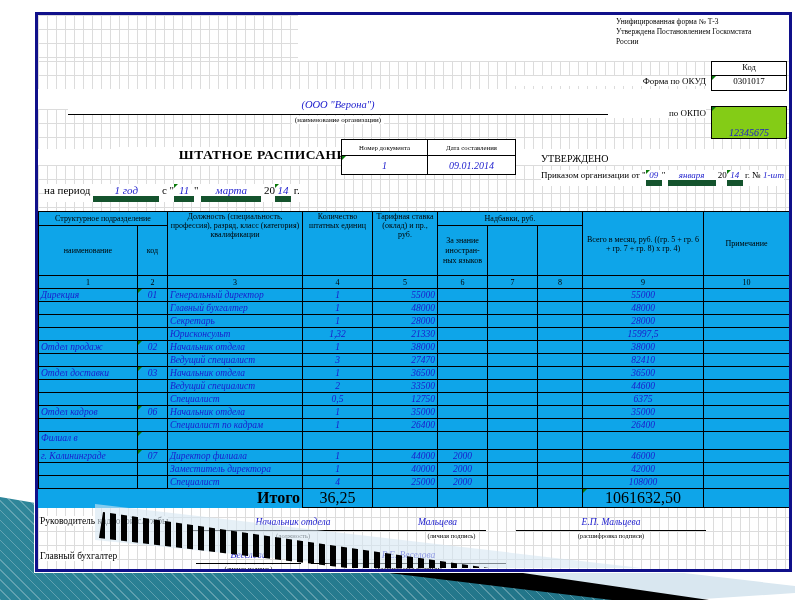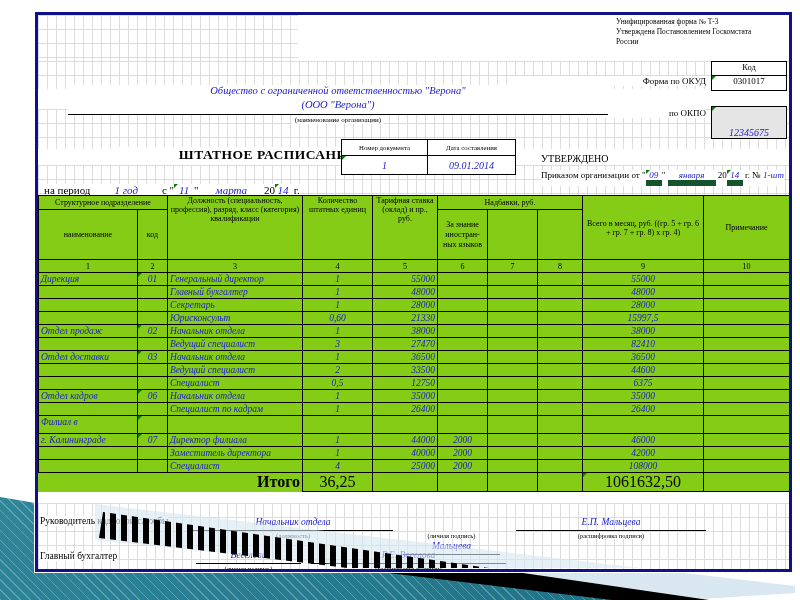--- a/index.html
+++ b/index.html
@@ -37,21 +37,21 @@
 
   .form-info { position:absolute; left:578px; top:2px; width:170px; font-size:7.5px; line-height:1.35; background:#fff; }
 
   .kod-cell  { position:absolute; left:673px; top:46px; width:74px; height:13px; border:1px solid #000;
                text-align:center; font-size:8.5px; background:#fff; }
   .okud-label{ position:absolute; left:470px; top:61px; width:198px; text-align:right; font-size:9px; background:#fff; }
   .okud-cell { position:absolute; left:673px; top:60px; width:74px; height:14px; border:1px solid #000;
                text-align:center; font-size:9px; background:#fff; }
   .okpo-label{ position:absolute; left:540px; top:93px; width:128px; text-align:right; font-size:9px; background:#fff; }
   .okpo-cell { position:absolute; left:673px; top:75px; width:74px; height:31px; border:1px solid #000;
-               background:#e5e5e5; font-size:10px; display:flex; align-items:flex-end; justify-content:center; }
+               background:#84cc16; font-size:10px; display:flex; align-items:flex-end; justify-content:center; }
 
   .org-line1 { position:absolute; left:30px; top:70px; width:540px; text-align:center; font-size:10.5px; }
   .org-line2 { position:absolute; left:30px; top:84px; width:540px; height:15px; text-align:center;
                font-size:10.5px; border-bottom:1px solid #000; }
   .org-cap   { position:absolute; left:30px; top:101px; width:540px; text-align:center; font-size:7px; }
   .org-cap span { background:#fff; padding:0 3px; }
 
   .title { position:absolute; left:80px; top:132px; width:300px; text-align:center;
            font-size:13.5px; font-weight:bold; background:#fff; letter-spacing:.5px; }
 
@@ -62,22 +62,22 @@
 
   .approved  { position:absolute; left:503px; top:138px; width:260px; font-size:10px; white-space:nowrap; }
   .approved .row { margin-bottom:18px; background:#fff; display:inline-block; }
   .appr2, .appr3 { position:absolute; white-space:nowrap; background:#fff; font-size:9px; }
   .appr2 { left:503px; top:155px; }
   .appr3 { left:503px; top:171px; }
 
   .period { position:absolute; left:6px; top:169px; font-size:11px; white-space:nowrap; background:#fff; }
 
   
-  .staff-table { position:absolute; left:0; top:180px; width:751px; border-collapse:collapse; table-layout:fixed;
-                 background:#84cc16;padding-left:16px; }
+  .staff-table { position:absolute; left:0; top:196px; width:751px; border-collapse:collapse; table-layout:fixed;
+                 background:#0ea5e9;padding-left:16px; }
   .staff-table th, .staff-table td { border:1px solid #000; overflow:hidden; padding:0 2px; }
   .staff-table th { font-weight:normal; font-size:8px; text-align:center; }
   .h1 th { height:13px; }
   .h2 th { height:49px; vertical-align:middle; }
   .th-pos, .th-count, .th-rate { vertical-align:top; padding-top:2px; }
   .th-b1 { text-align:left; vertical-align:top; padding-top:1px; white-space:normal; line-height:1.25; }
   .nums td { height:12px; font-size:8px; text-align:center; color:#000; font-style:normal; }
   .staff-table tbody td { height:12px; line-height:12px; font-size:9.5px; color:#1a1acc; font-style:italic; white-space:nowrap; }
   .staff-table tr.tall td { height:17px; vertical-align:top; border-bottom:none; }
   .c1 { text-align:left; } .c2 { text-align:center; } .c3 { text-align:left; }
@@ -126,21 +126,20 @@
     </div>
 
     <div class="kod-cell">Код</div>
     <div class="okud-label">Форма по ОКУД</div>
     <div class="okud-cell gc">0301017</div>
     <div class="okpo-label">по ОКПО</div>
     <div class="okpo-cell gc">
       <span class="blue">12345675</span>
     </div>
 
-    <div class="org-line1 blue whitebg">Общество с ограниченной ответственностью "Верона"</div>
     <div class="org-line2 blue whitebg">(ООО "Верона")</div>
     <div class="org-cap"><span>(наименование организации)</span></div>
 
     <div class="title">ШТАТНОЕ РАСПИСАНИЕ</div>
     <table class="docnum">
       <colgroup>
           <col style="width:86px">
           <col style="width:88px">
         </colgroup>
       <tbody>
@@ -253,21 +252,21 @@
             <td class="c6"></td>
             <td class="c7"></td>
             <td class="c8"></td>
             <td class="c9">28000</td>
             <td class="c10"></td>
           </tr>
           <tr>
             <td class="c1"></td>
             <td class="c2"></td>
             <td class="c3">Юрисконсульт</td>
-            <td class="c4">0,60</td>
+            <td class="c4">1,32</td>
             <td class="c5">21330</td>
             <td class="c6"></td>
             <td class="c7"></td>
             <td class="c8"></td>
             <td class="c9">15997,5</td>
             <td class="c10"></td>
           </tr>
           <tr>
             <td class="c1">Отдел продаж</td>
             <td class="c2 gc">02</td>
@@ -413,21 +412,21 @@
           <td class="c8"></td>
           <td class="c9 gc">1061632,50</td>
           <td class="c10"></td>
         </tr>
       </tfoot>
     </table>
 
     <div class="sig-role" style="left:2px; top:501px;">Руководитель кадровой службы</div>
     <div class="sigline blue" style="left:155px; top:500px; width:200px;">Начальник отдела</div>
     <div class="sigcap" style="left:155px; top:517px; width:200px;"><span>(должность)</span></div>
-    <div class="sigline blue" style="left:365px; top:500px; width:97px;margin-top:24px;">Мальцева</div>
+    <div class="sigline blue" style="left:351px; top:500px; width:97px;">Мальцева</div>
     <div class="sigcap" style="left:365px; top:517px; width:97px;"><span>(личная подпись)</span></div>
     <div class="sigline blue" style="left:478px; top:500px; width:190px;">Е.П. Мальцева</div>
     <div class="sigcap" style="left:478px; top:517px; width:190px;"><span>(расшифровка подписи)</span></div>
 
     <div class="sig-role" style="left:2px; top:536px;">Главный бухгалтер</div>
     <div class="sigline blue" style="left:158px; top:533px; width:105px;">Веселова</div>
     <div class="sigcap" style="left:158px; top:550px; width:105px;"><span>(личная подпись)</span></div>
     <div class="sigline blue" style="left:273px; top:533px; width:195px;">Р.Е. Веселова</div>
     <div class="sigcap" style="left:273px; top:550px; width:195px;"><span>(расшифровка подписи)</span></div>
   </div>

